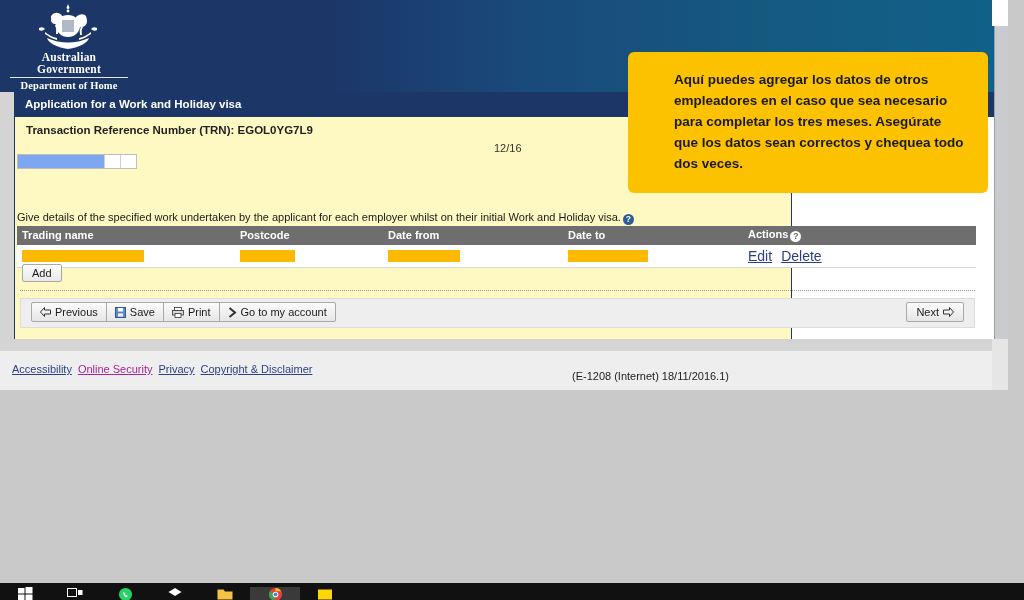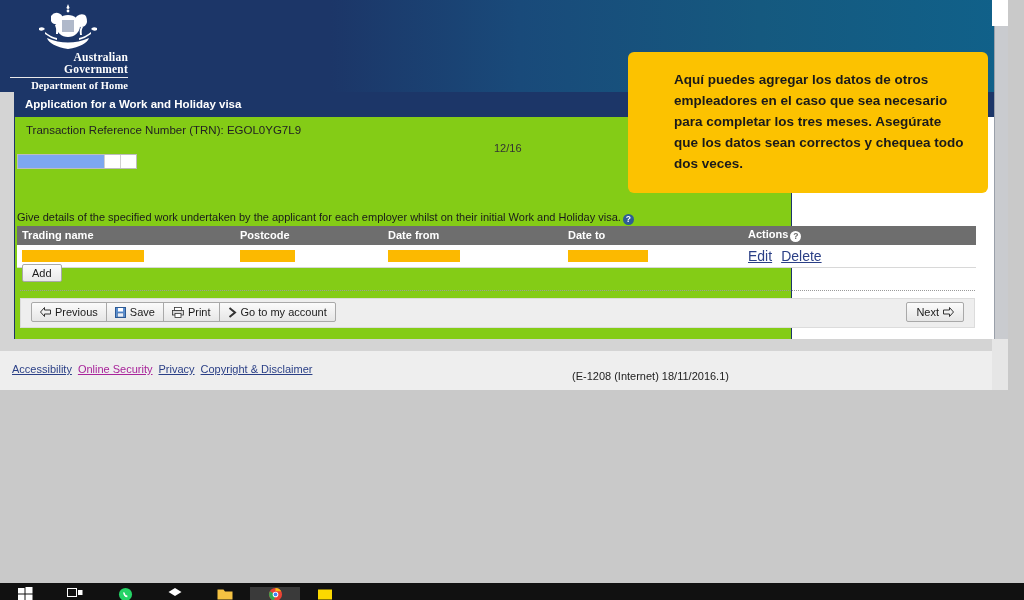--- a/index.html
+++ b/index.html
@@ -32,21 +32,21 @@
     height: 92px;
     background: linear-gradient(90deg,
         #1c3668 0px, #1c3668 330px,
         #194a7a 520px, #15597f 760px, #10618a 1008px);
   }
   .crest {
     position: absolute;
     left: 10px; top: 2px;
     width: 118px;
     color: #ffffff;
-    text-align: right;
+    text-align: center;
   }
   .crest-img { display:block; margin: 0 auto; }
   .crest-line1 {
     font-family: "Liberation Serif", serif;
     font-weight: bold;
     font-size: 11.5px;
     letter-spacing: .2px;
     border-bottom: 1px solid #e9e9ea;
     padding-bottom: 2px;
     margin-top: 1px;
@@ -83,24 +83,25 @@
     line-height: 25px;
     padding-left: 10px;
   }
 
   
   .form-body {
     position: absolute;
     left: 14px; top: 117px;
     width: 778px;
     height: 222px;
-    background: #84cc16;
+    background: #fef9c3;
     border-left: 1px solid #1c3668;
     border-right: 1px solid #1c3668;
     box-sizing: border-box;
+    font-weight: bold;
   }
   .trn {
     font-size: 11.5px;
     color: #222222;
     padding: 7px 0 0 11px;
   }
   .pagecount {
     position: absolute;
     left: 494px; top: 142px;
     font-size: 11px;

